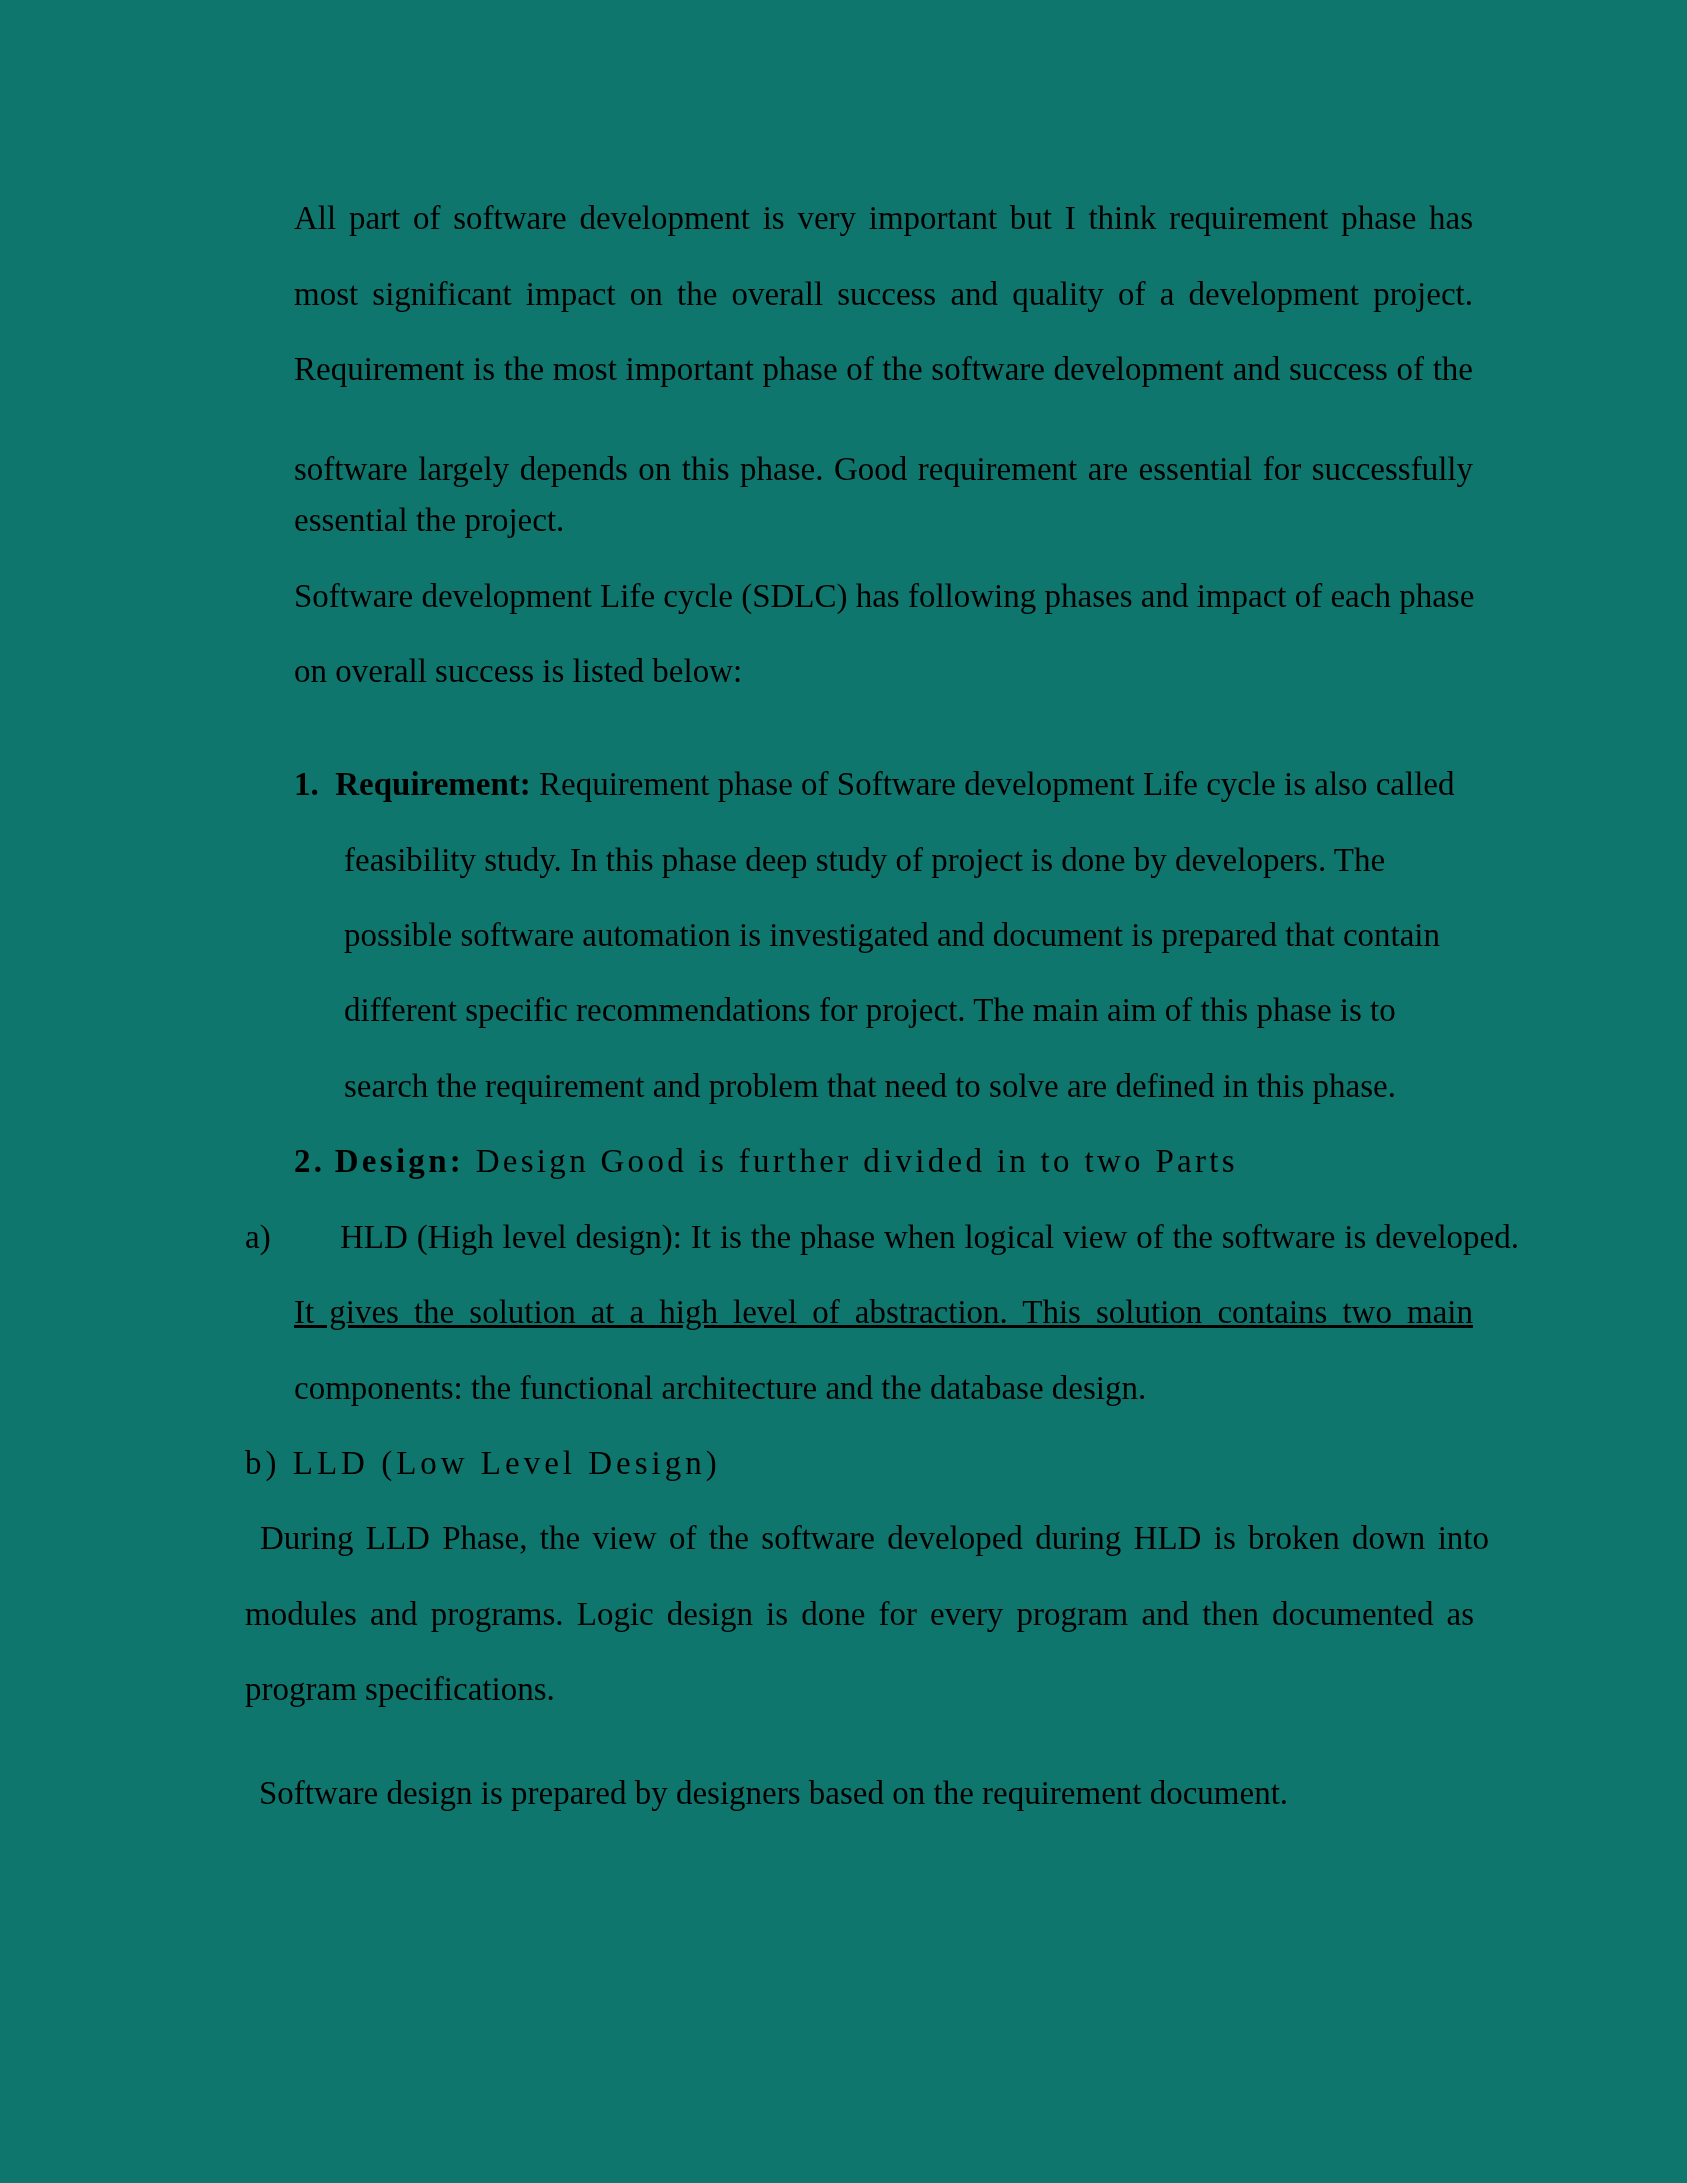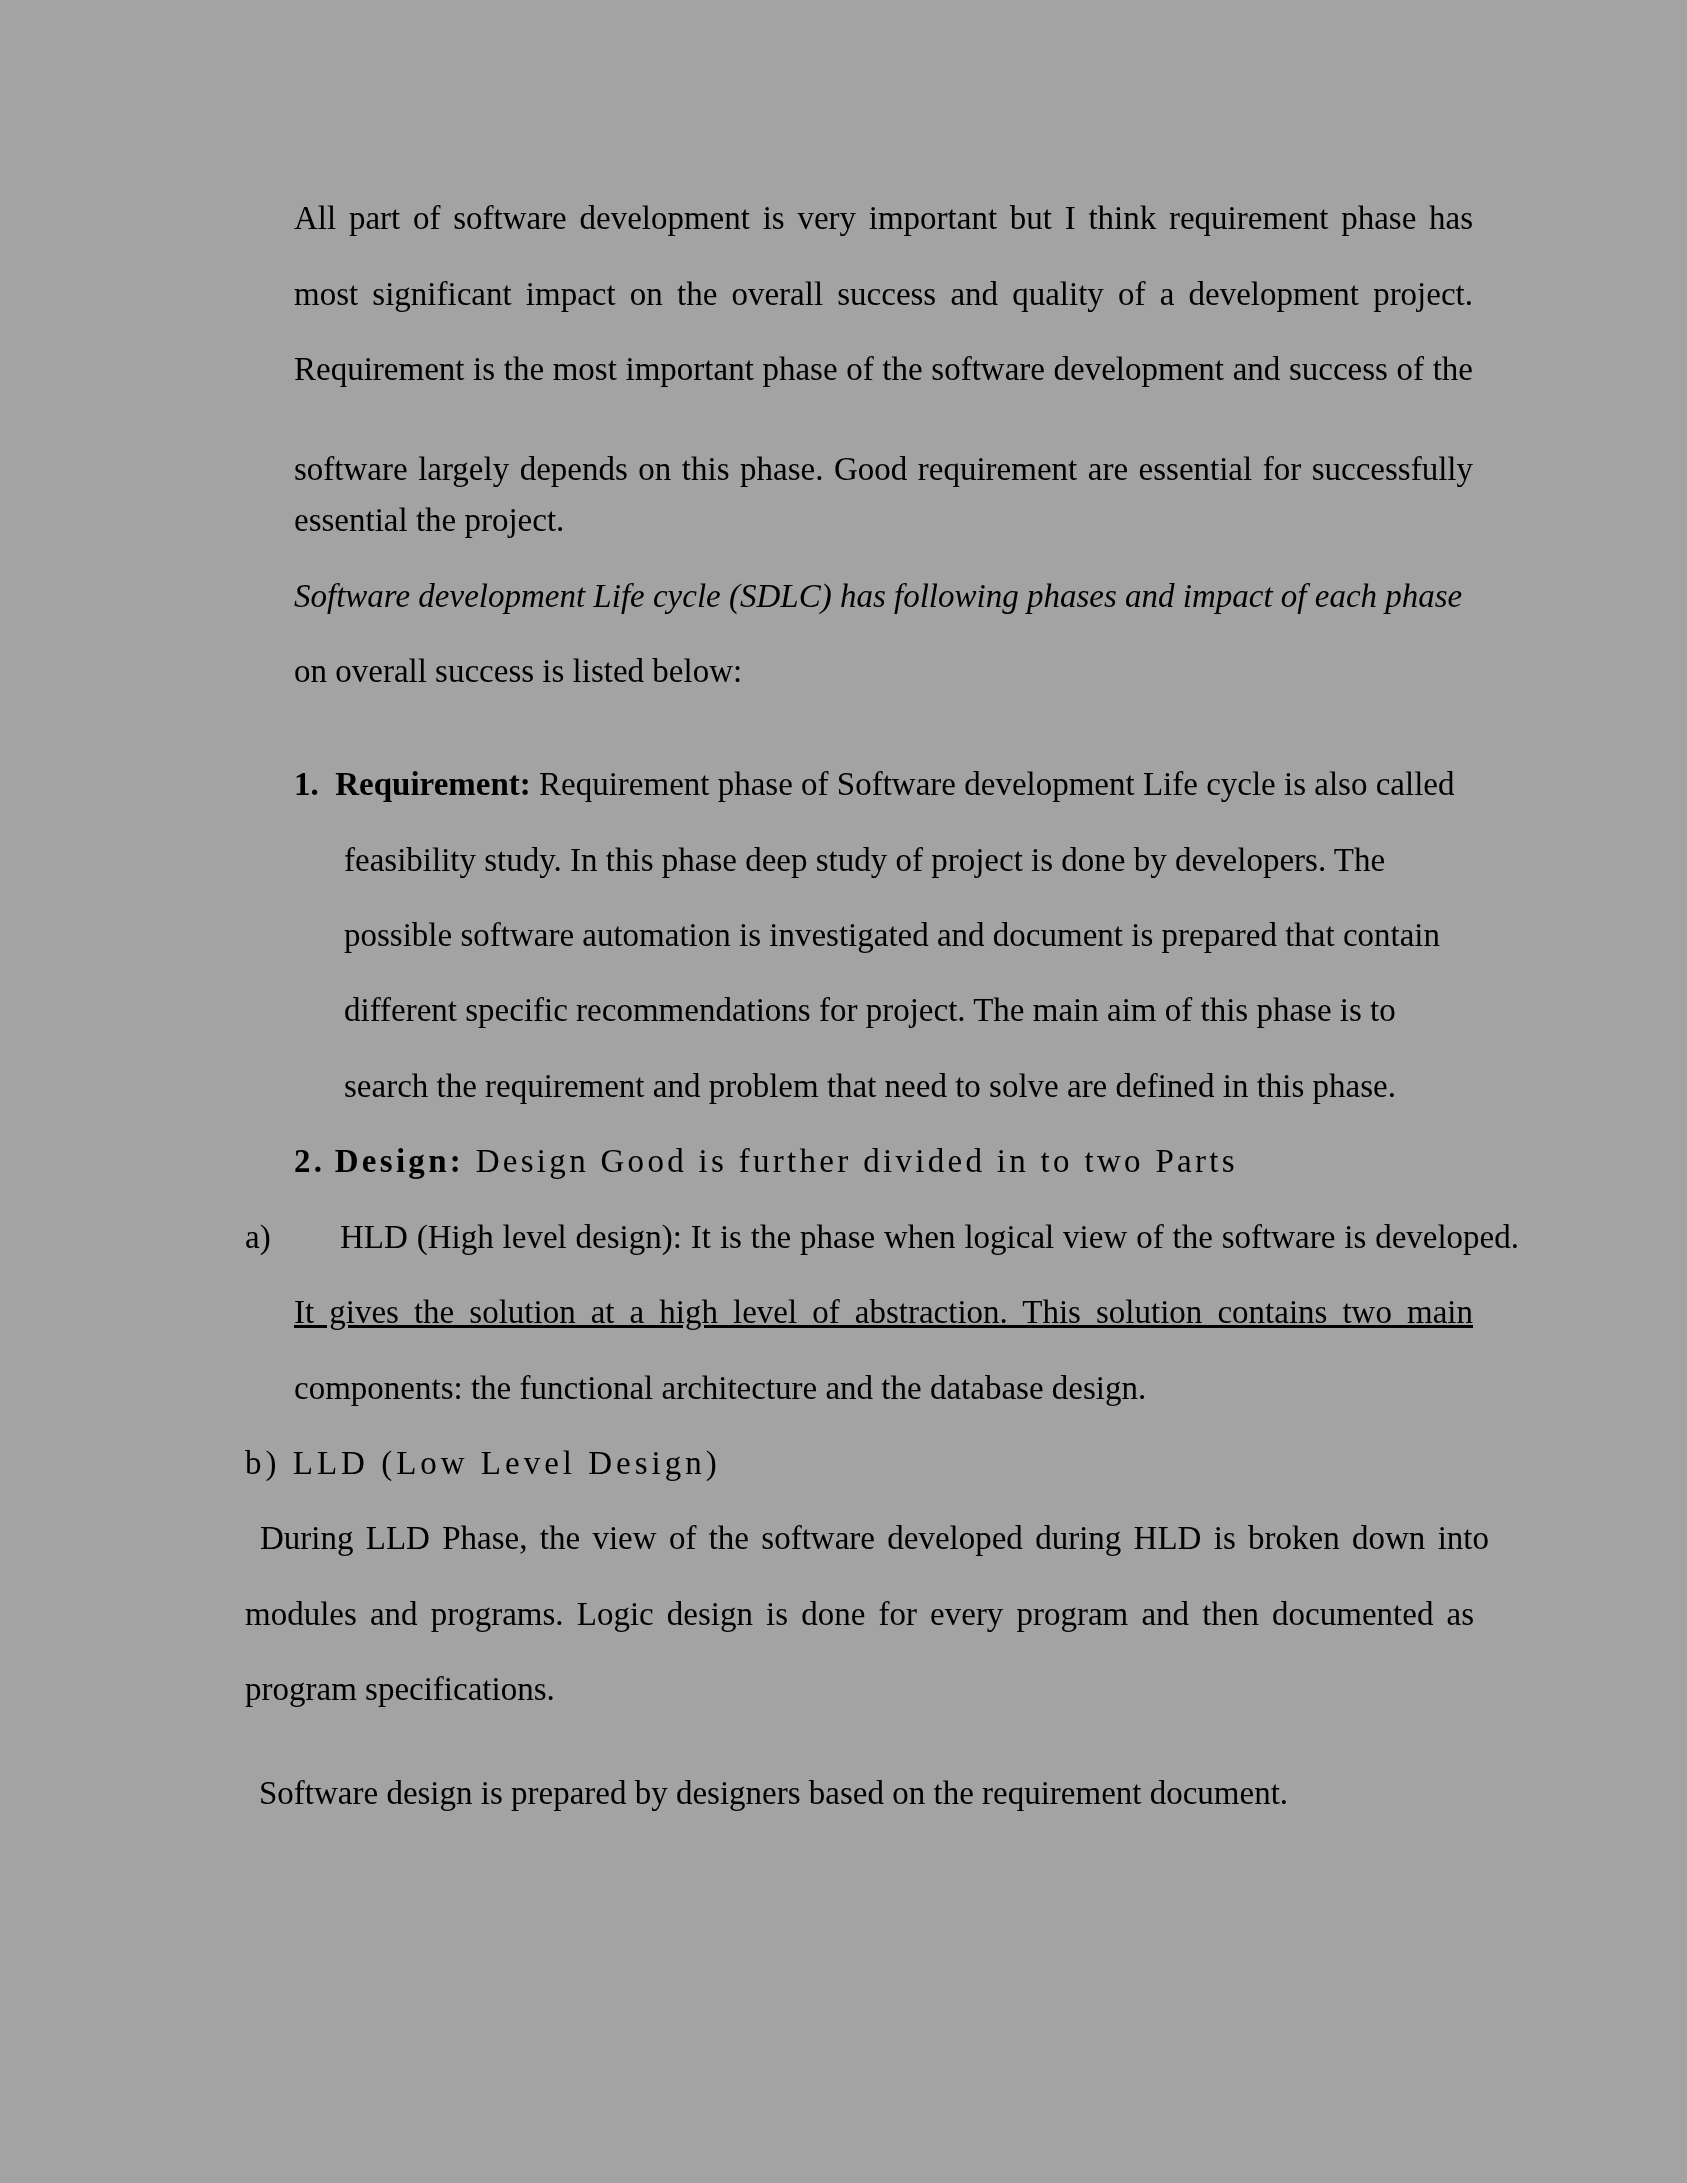--- a/index.html
+++ b/index.html
@@ -1,39 +1,39 @@
 <!DOCTYPE html>
 <html style="font-size:10.6px"><head>
 <meta charset="utf-8">
 <style>
   html, body { margin: 0; padding: 0; background: #ffffff; }
   body { width: 1687px; height: 2183px; position: relative; overflow: hidden;
          font-family: "Liberation Serif", "DejaVu Serif", serif; color: #000; }
-  .page { position: absolute; left: 0; top: 0; width: 1687px; height: 2183px; background: #a3a3a3; }
+  .page { position: absolute; left: 0; top: 0; width: 1687px; height: 2183px; background: #0f766e; }
   .line { position: absolute; font-size: 33px; line-height: 40px; white-space: nowrap; }
   .just { text-align: justify; text-align-last: justify; white-space: normal; }
   .bold { font-weight: bold; }
   .spaced { letter-spacing: 3.3px; }
   .spaced-wide { letter-spacing: 4px; }
 </style>
 </head>
 <body>
 
 <div class="page">
 
   <div>
     <div class="line just" style="left:294px; top:198px; width:1179px;">All part of software development is very important but I think requirement phase has</div>
     <div class="line just" style="left:294px; top:274px; width:1179px;">most significant impact on the overall success and quality of a development project.</div>
     <div class="line just" style="left:294px; top:349px; width:1179px;">Requirement is the most important phase of the software development and success of the</div>
     <div class="line just" style="left:294px; top:449px; width:1179px;">software largely depends on this phase. Good requirement are essential for successfully</div>
     <div class="line" style="left:294px; top:500px;">essential the project.</div>
   </div>
 
   <div>
-    <div class="line" style="left:294px; top:576px;font-style:italic;">Software development Life cycle (SDLC) has following phases and impact of each phase</div>
+    <div class="line" style="left:294px; top:576px;">Software development Life cycle (SDLC) has following phases and impact of each phase</div>
     <div class="line" style="left:294px; top:651px;">on overall success is listed below:</div>
   </div>
 
   <div>
     <div class="line" style="left:294px; top:764px;">
       <span class="bold">1.</span><span style="display:inline-block; width:16.5px;"></span><span class="bold">Requirement:</span><span> Requirement phase of Software development Life cycle is also called</span>
     </div>
     <div class="line" style="left:344px; top:840px;">feasibility study. In this phase deep study of project is done by developers. The</div>
     <div class="line" style="left:344px; top:915px;">possible software automation is investigated and document is prepared that contain</div>
     <div class="line" style="left:344px; top:990px;">different specific recommendations for project. The main aim of this phase is to</div>

